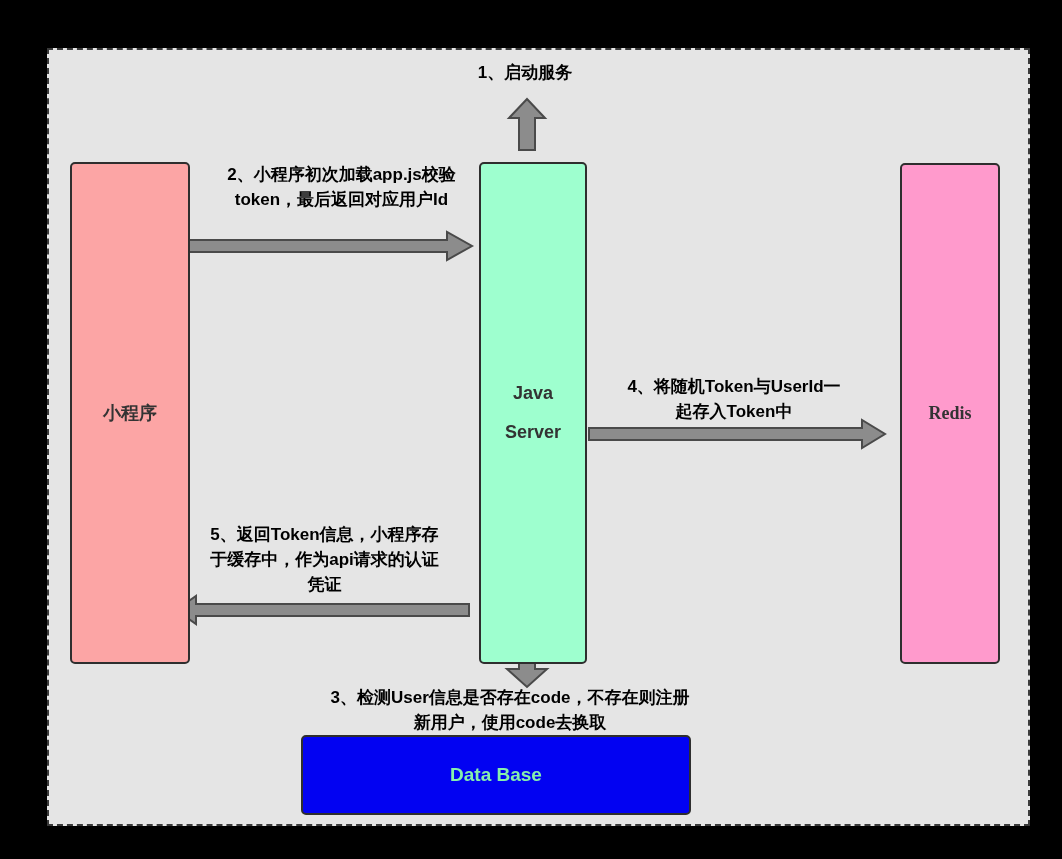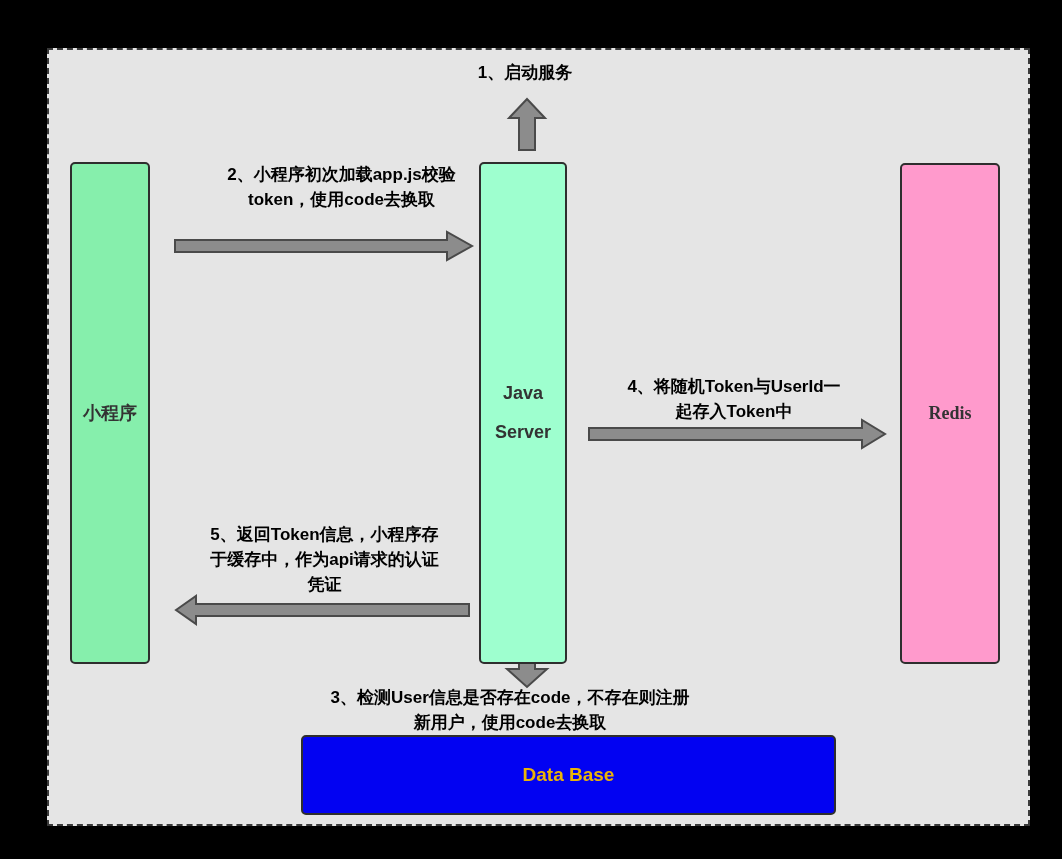--- a/index.html
+++ b/index.html
@@ -23,24 +23,24 @@
     border-radius: 5px;
     display: flex;
     align-items: center;
     justify-content: center;
     flex-direction: column;
     font-weight: bold;
     color: #333333;
     font-size: 18px;
     text-align: center;
   }
-  .node-miniprogram { left: 21px;  top: 112px; width: 80px; height: 502px; background: #86efac; }
-  .node-java       { left: 430px; top: 112px; width: 88px; height: 502px; background: #9EFFCF; gap: 18px; justify-content: center; }
+  .node-miniprogram { left: 21px;  top: 112px; width: 120px; height: 502px; background: #fca5a5; }
+  .node-java       { left: 430px; top: 112px; width: 108px; height: 502px; background: #9EFFCF; gap: 18px; justify-content: center; }
   .node-redis      { left: 851px; top: 113px; width: 100px; height: 501px; background: #FF9ACC; font-family: Liberation Serif, serif; }
-  .node-database   { left: 252px; top: 685px; width: 535px; height: 80px;  background: #0202F2; color: #eab308; font-size: 19px; }
+  .node-database   { left: 252px; top: 685px; width: 390px; height: 80px;  background: #0202F2; color: #86efac; font-size: 19px; }
   .step-label {
     position: absolute;
     color: #000000;
     font-weight: bold;
     font-size: 17px;
     line-height: 25px;
     text-align: center;
   }
   .label-step1 { left: 376px; top: 10px;  width: 200px; }
   .label-step2 { left: 120px; top: 112px; width: 305px; padding-left: 40px; }
@@ -89,21 +89,21 @@
   <div class="node node-database">
     <span>Data Base</span>
   </div>
 
   <div class="step-label label-step1">
     <div>1、启动服务</div>
   </div>
 
   <div class="step-label label-step2">
     <div>2、小程序初次加载app.js校验</div>
-    <div>token，使用code去换取</div>
+    <div>token，最后返回对应用户Id</div>
   </div>
 
   <div class="step-label label-step3">
     <div>3、检测User信息是否存在code，不存在则注册</div>
     <div>新用户，使用code去换取</div>
   </div>
 
   <div class="step-label label-step4">
     <div>4、将随机Token与UserId一</div>
     <div>起存入Token中</div>

